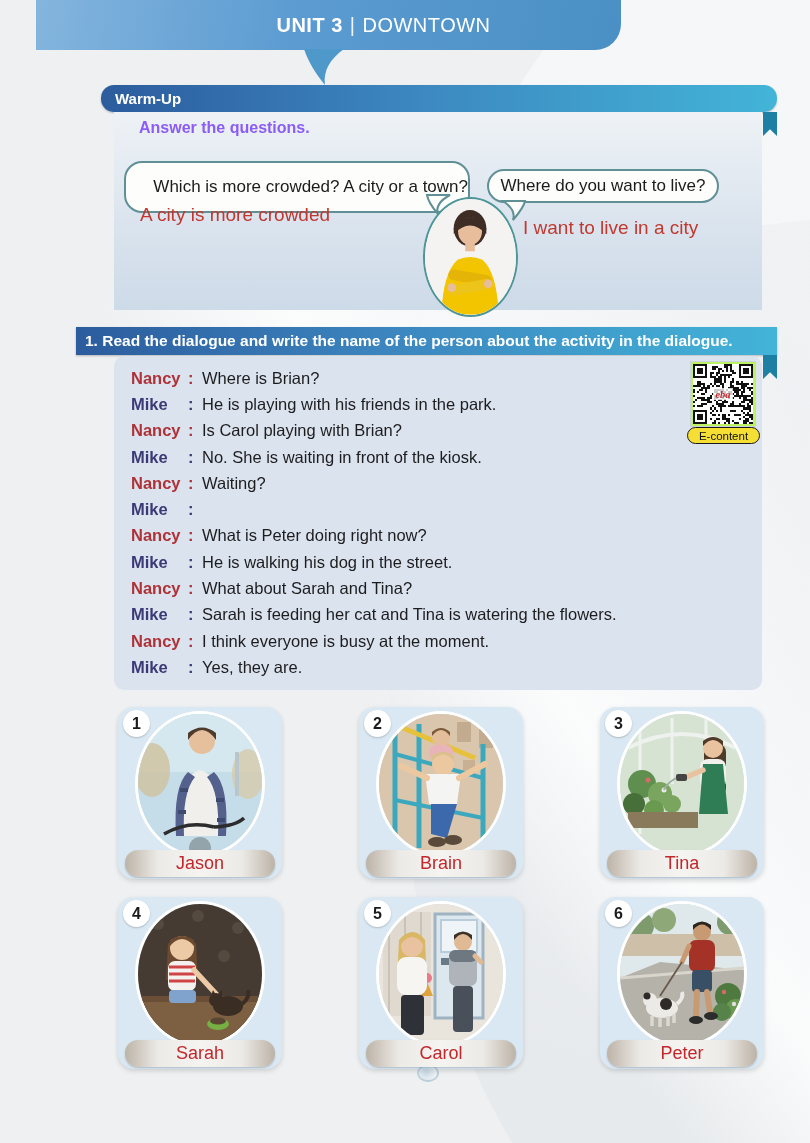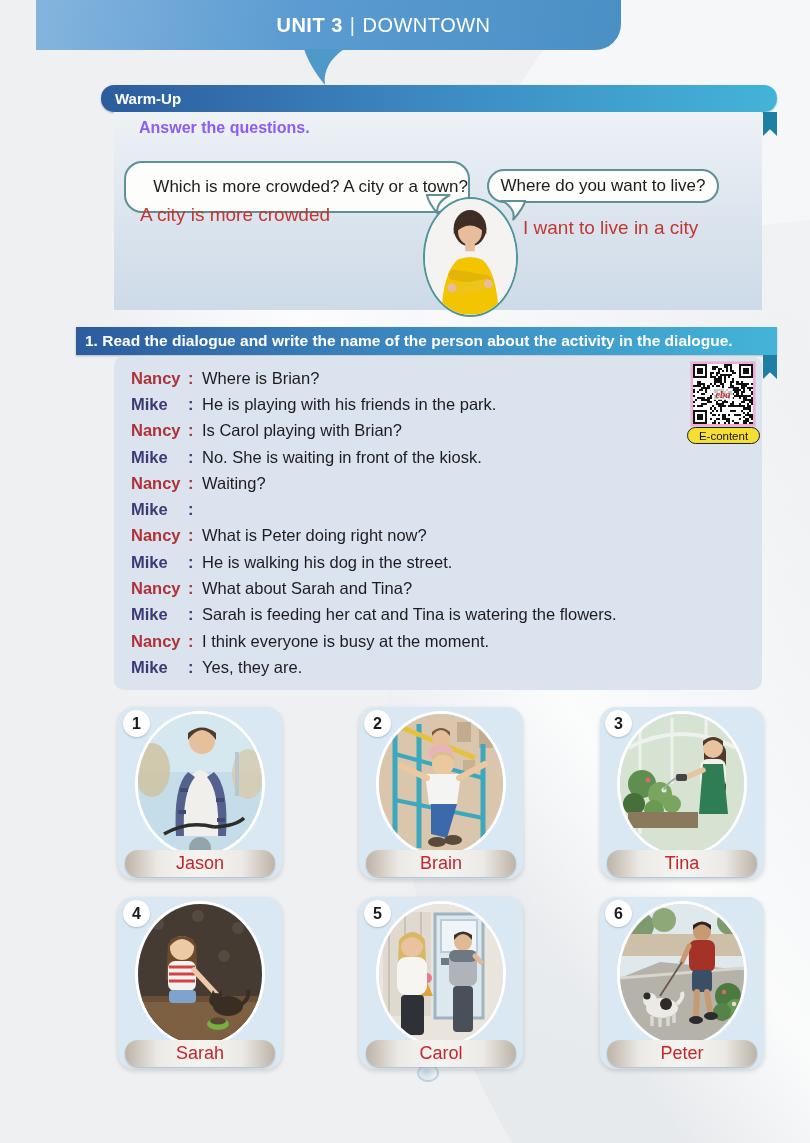--- a/index.html
+++ b/index.html
@@ -56,21 +56,21 @@
   .dialogue-panel { position:absolute; left:78px; top:356px; width:648px; height:334px;
     background:#dbe3ee; border-radius:10px; }
   .dialogue-list { position:absolute; left:17px; top:9px; right:12px; }
   .d-row { display:flex; align-items:center; height:26.3px; font-size:16.5px; }
   .d-speaker { width:57px; font-weight:bold; }
   .d-colon { width:14px; font-weight:bold; }
   .d-row.nancy .d-speaker, .d-row.nancy .d-colon { color:#ae3238; }
   .d-row.mike  .d-speaker, .d-row.mike  .d-colon { color:#3c3a76; }
   .d-text { color:#1d1d1f; white-space:nowrap; }
 
-  .qr-box { position:absolute; left:655px; top:362px; width:64px; height:64px; background:#f9a8d4;
+  .qr-box { position:absolute; left:655px; top:362px; width:64px; height:64px; background:#bef264;
     padding:2px; box-shadow:0 0 0 1px rgba(0,0,0,.08); }
   .qr-box svg { display:block; width:100%; height:100%; }
   .econtent-badge { position:absolute; left:651px; top:427px; width:73px; height:17px;
     background:#f6df35; border:1.6px solid #1a1a1a; border-radius:9px;
     display:flex; align-items:center; justify-content:center;
     font-size:11.5px; color:#111; }
 
   
   .card { position:absolute; width:164px; height:172px; background:#d9e8f3; border-radius:16px;
     box-shadow:0 2px 5px rgba(0,0,0,.14); }

